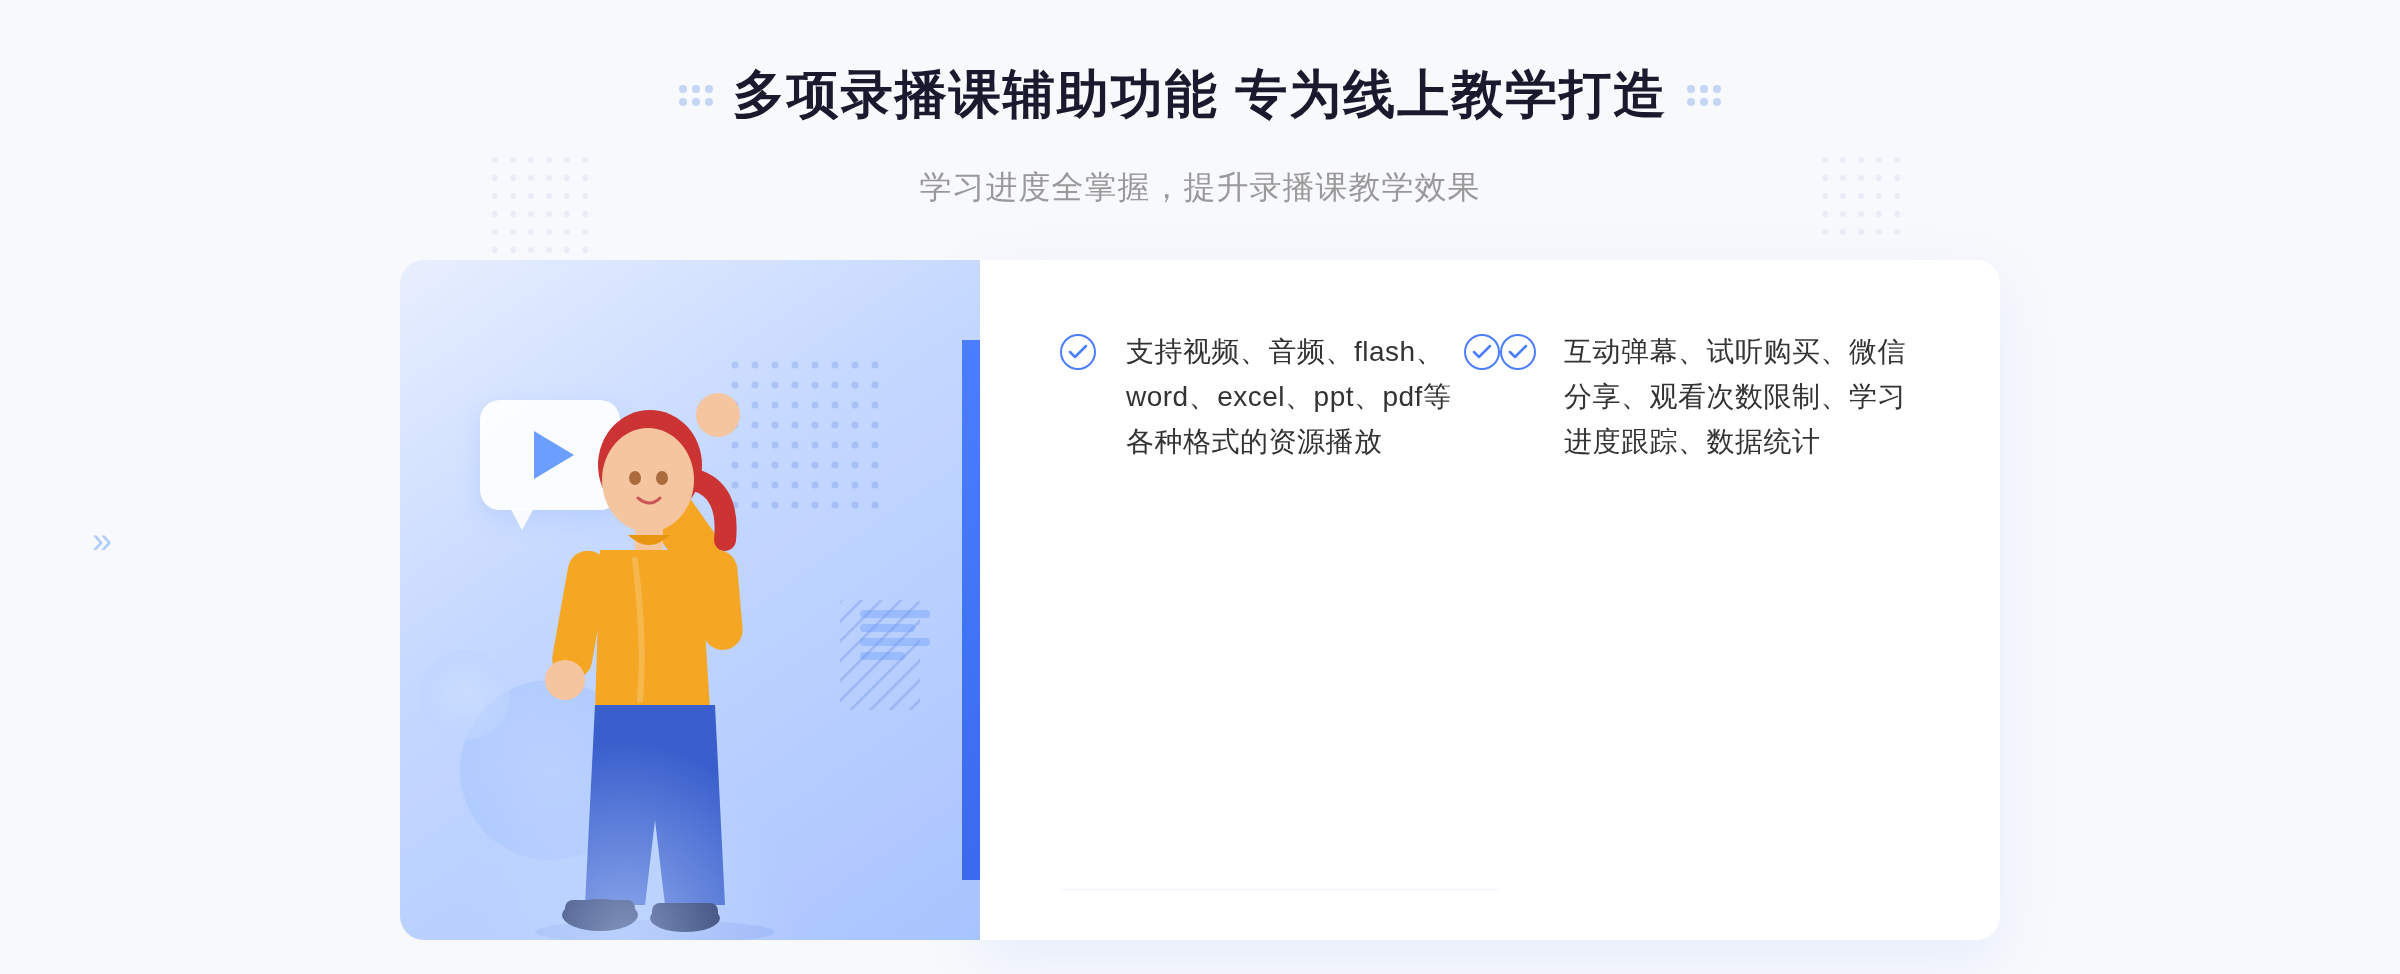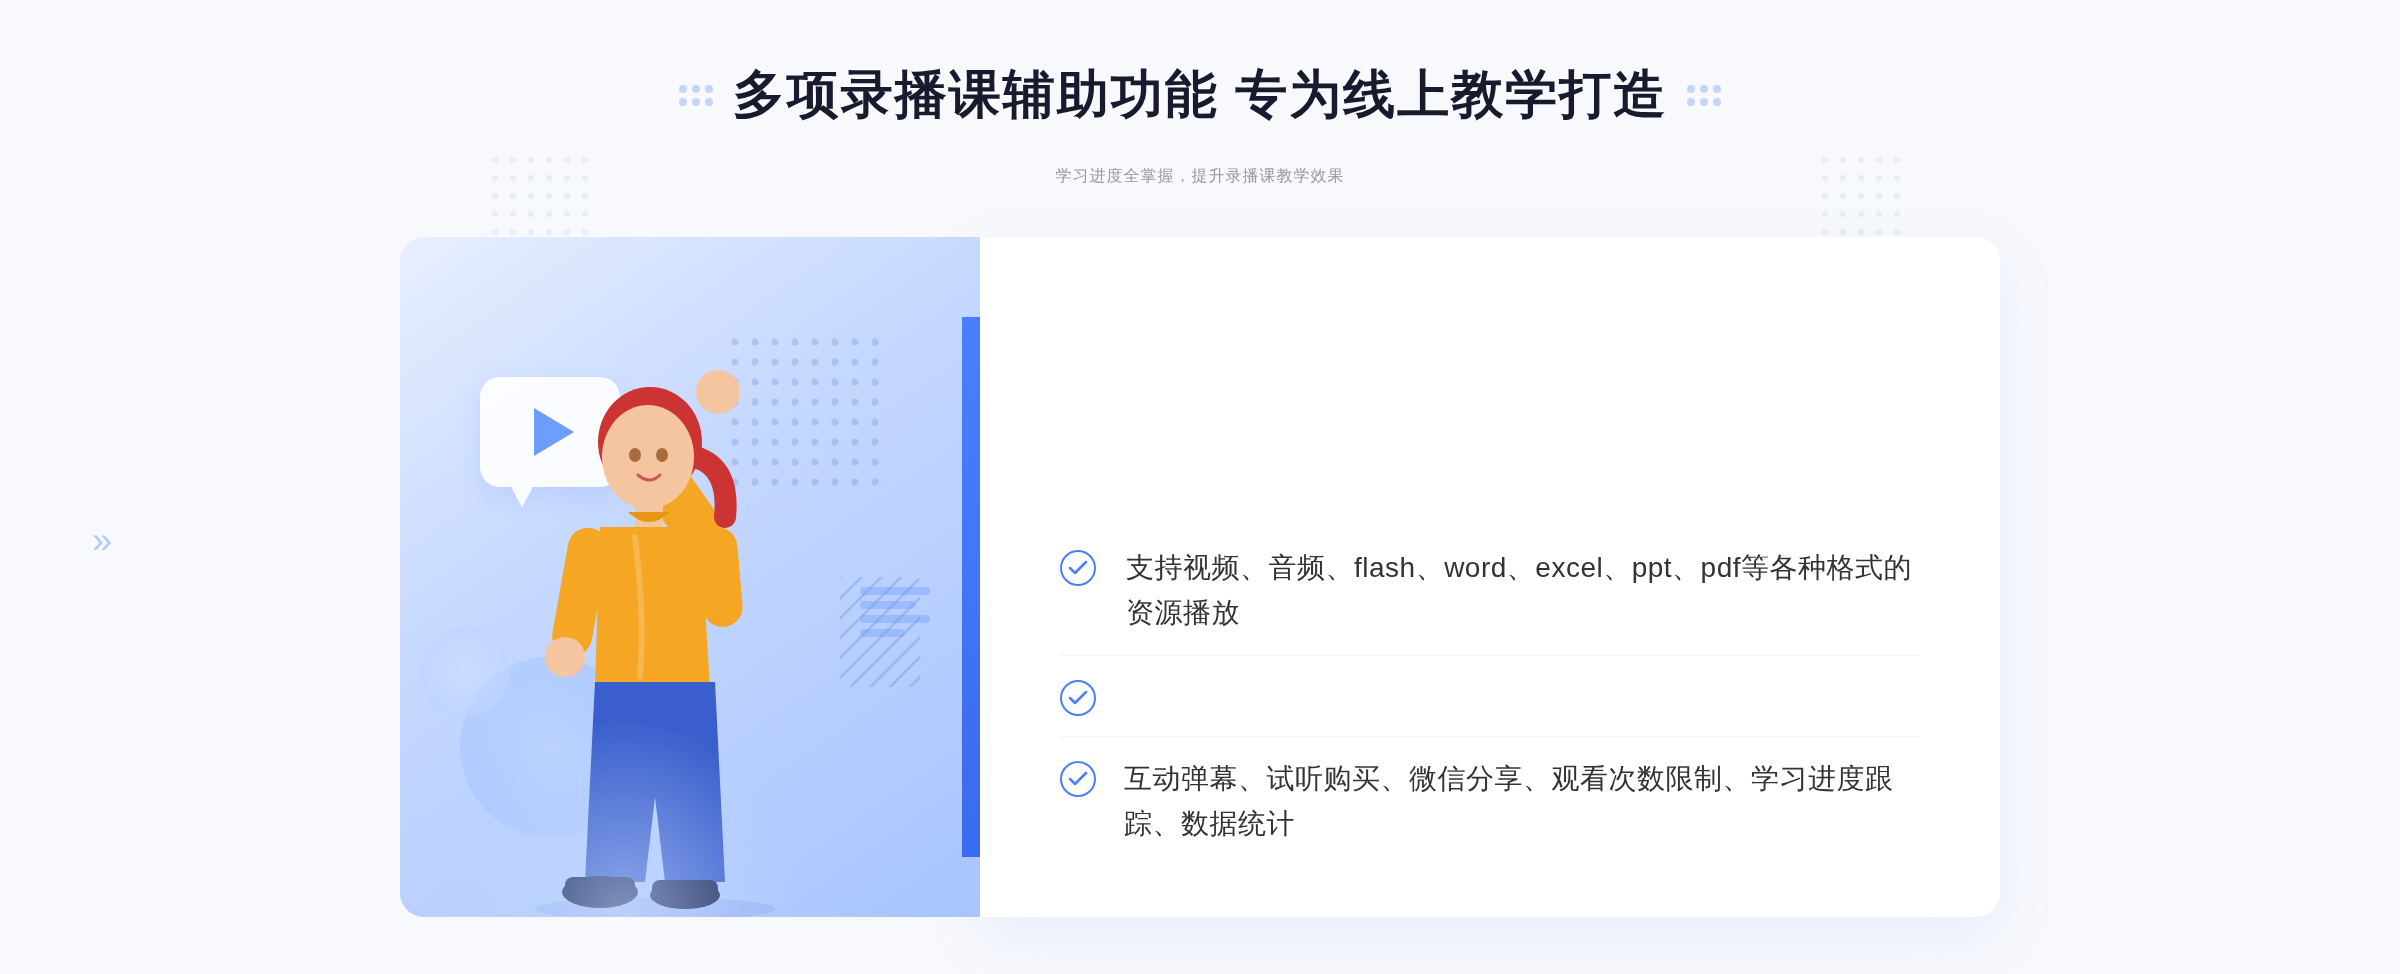--- a/index.html
+++ b/index.html
@@ -55,21 +55,21 @@
     }
 
     .main-title {
       font-size: 52px;
       font-weight: 700;
       color: #1a1a2e;
       letter-spacing: 2px;
     }
 
     .subtitle {
-      font-size: 16px;
+      font-size: 32px;
       color: #999;
       letter-spacing: 1px;
     }
 
     
     .main-content {
       display: flex;
       align-items: stretch;
       width: 1600px;
       position: relative;
@@ -170,22 +170,22 @@
       opacity: 0.6;
     }
 
     
     .right-panel {
       flex: 1;
       background: #ffffff;
       border-radius: 0 24px 24px 0;
       padding: 50px 80px;
       display: flex;
-      flex-direction: column;
-      justify-content: flex-end;
+      flex-direction: row;
+      justify-content: space-between;
       box-shadow: 0 20px 60px rgba(100, 150, 255, 0.12);
     }
 
     .feature-item {
       display: flex;
       align-items: flex-start;
       gap: 30px;
       padding: 20px 0;
       border-bottom: 1px solid #f0f4ff;
     }

